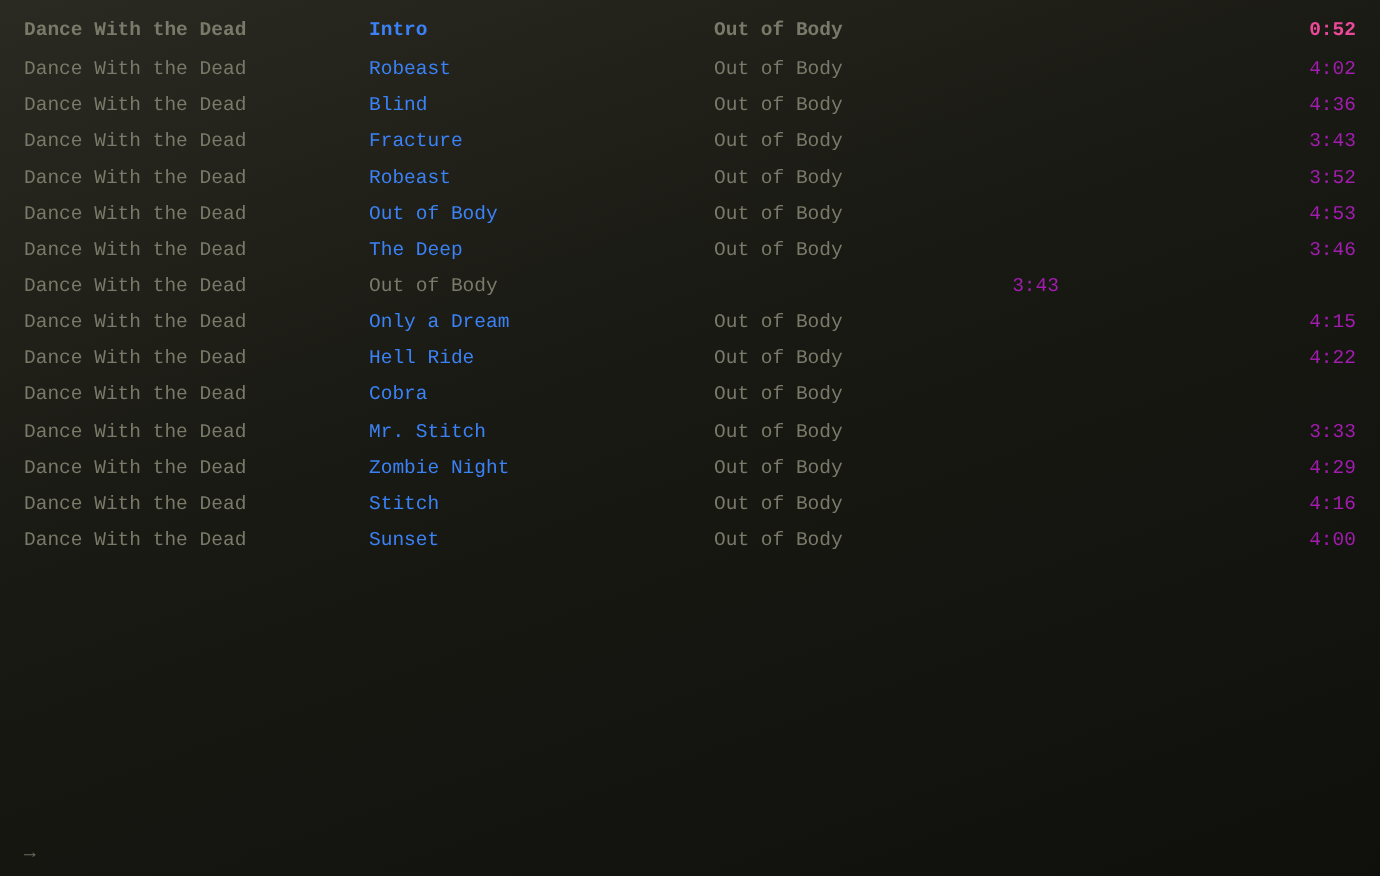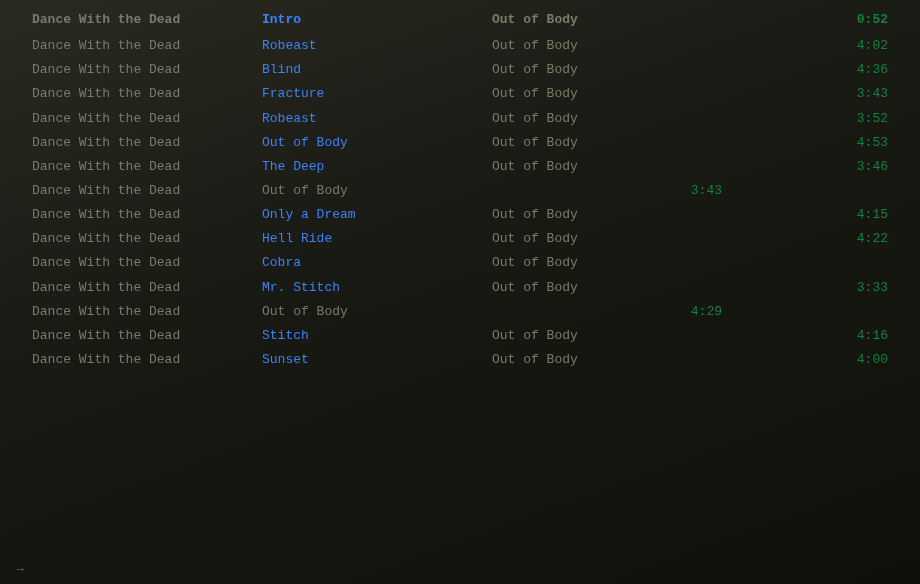--- a/index.html
+++ b/index.html
@@ -13,21 +13,21 @@
       height: 584px;
       background: linear-gradient(160deg, #2a2a22 0%, #1a1a14 40%, #0f0f0c 100%);
       font-family: 'Courier New', Courier, monospace;
       color: #8a8a7a;
       font-size: 13px;
       overflow: hidden;
       position: relative;
     }
 
     .track-list {
-      padding: 8px 16px;
+      padding: 8px 0;
     }
 
     .track-row {
       display: grid;
       grid-template-columns: 230px 230px 230px 1fr;
       padding: 2px 16px;
       line-height: 1.55;
     }
 
     .track-row.header {
@@ -43,25 +43,25 @@
     .track-row .title {
       color: #3b82f6;
     }
 
     .track-row .album {
       color: #7a7a6a;
     }
 
     .track-row .duration {
       text-align: right;
-      color: #15803d;
+      color: #a21caf;
     }
 
     .track-row.header .duration {
-      color: #15803d;
+      color: #ec4899;
     }
 
     .bottom-arrow {
       position: absolute;
       bottom: 8px;
       left: 16px;
       color: #6a6a5a;
       font-size: 13px;
     }
   </style>
@@ -134,20 +134,21 @@
       <span class="album">Out of Body</span>
     </div>
     <div class="track-row">
       <span class="artist">Dance With the Dead</span>
       <span class="title">Mr. Stitch</span>
       <span class="album">Out of Body</span>
       <span class="duration">3:33</span>
     </div>
     <div class="track-row">
       <span class="artist">Dance With the Dead</span>
+      <span class="title">Zombie Night</span>
       <span class="album">Out of Body</span>
       <span class="duration">4:29</span>
     </div>
     <div class="track-row">
       <span class="artist">Dance With the Dead</span>
       <span class="title">Stitch</span>
       <span class="album">Out of Body</span>
       <span class="duration">4:16</span>
     </div>
     <div class="track-row">

